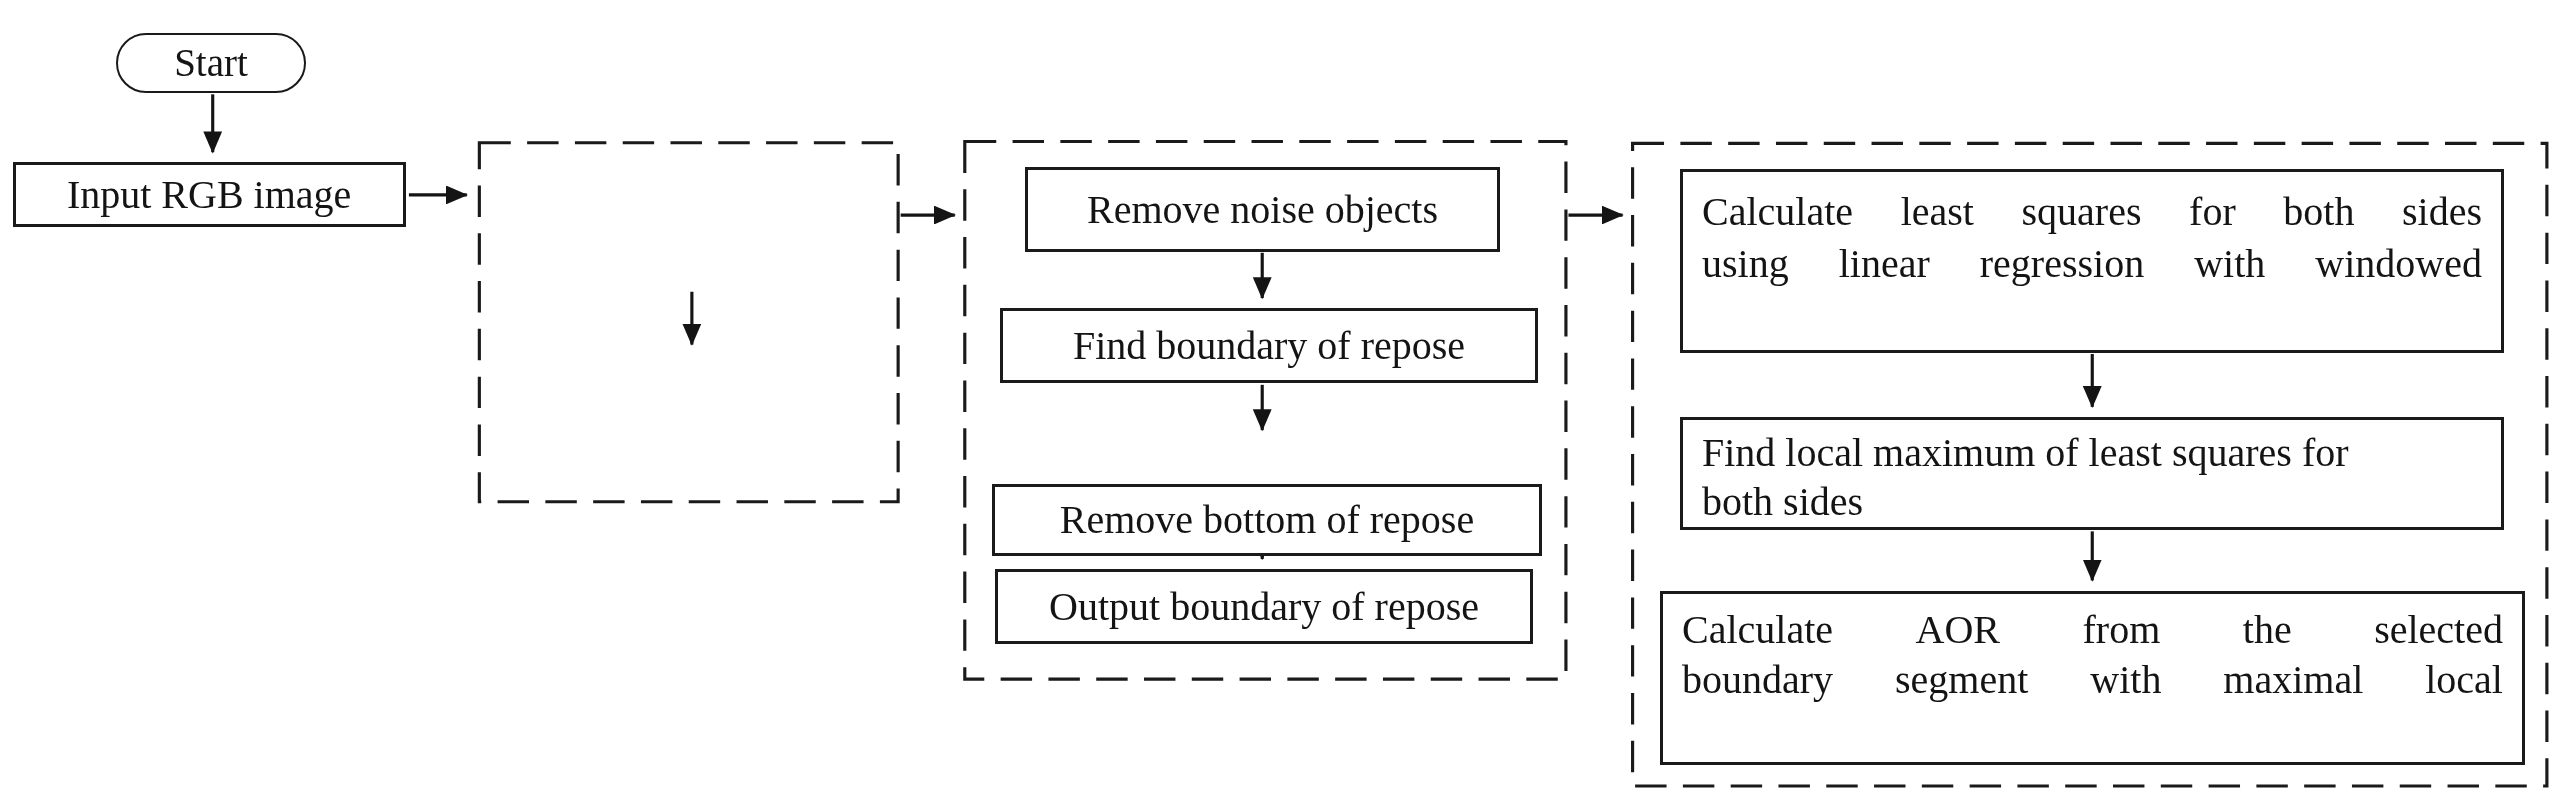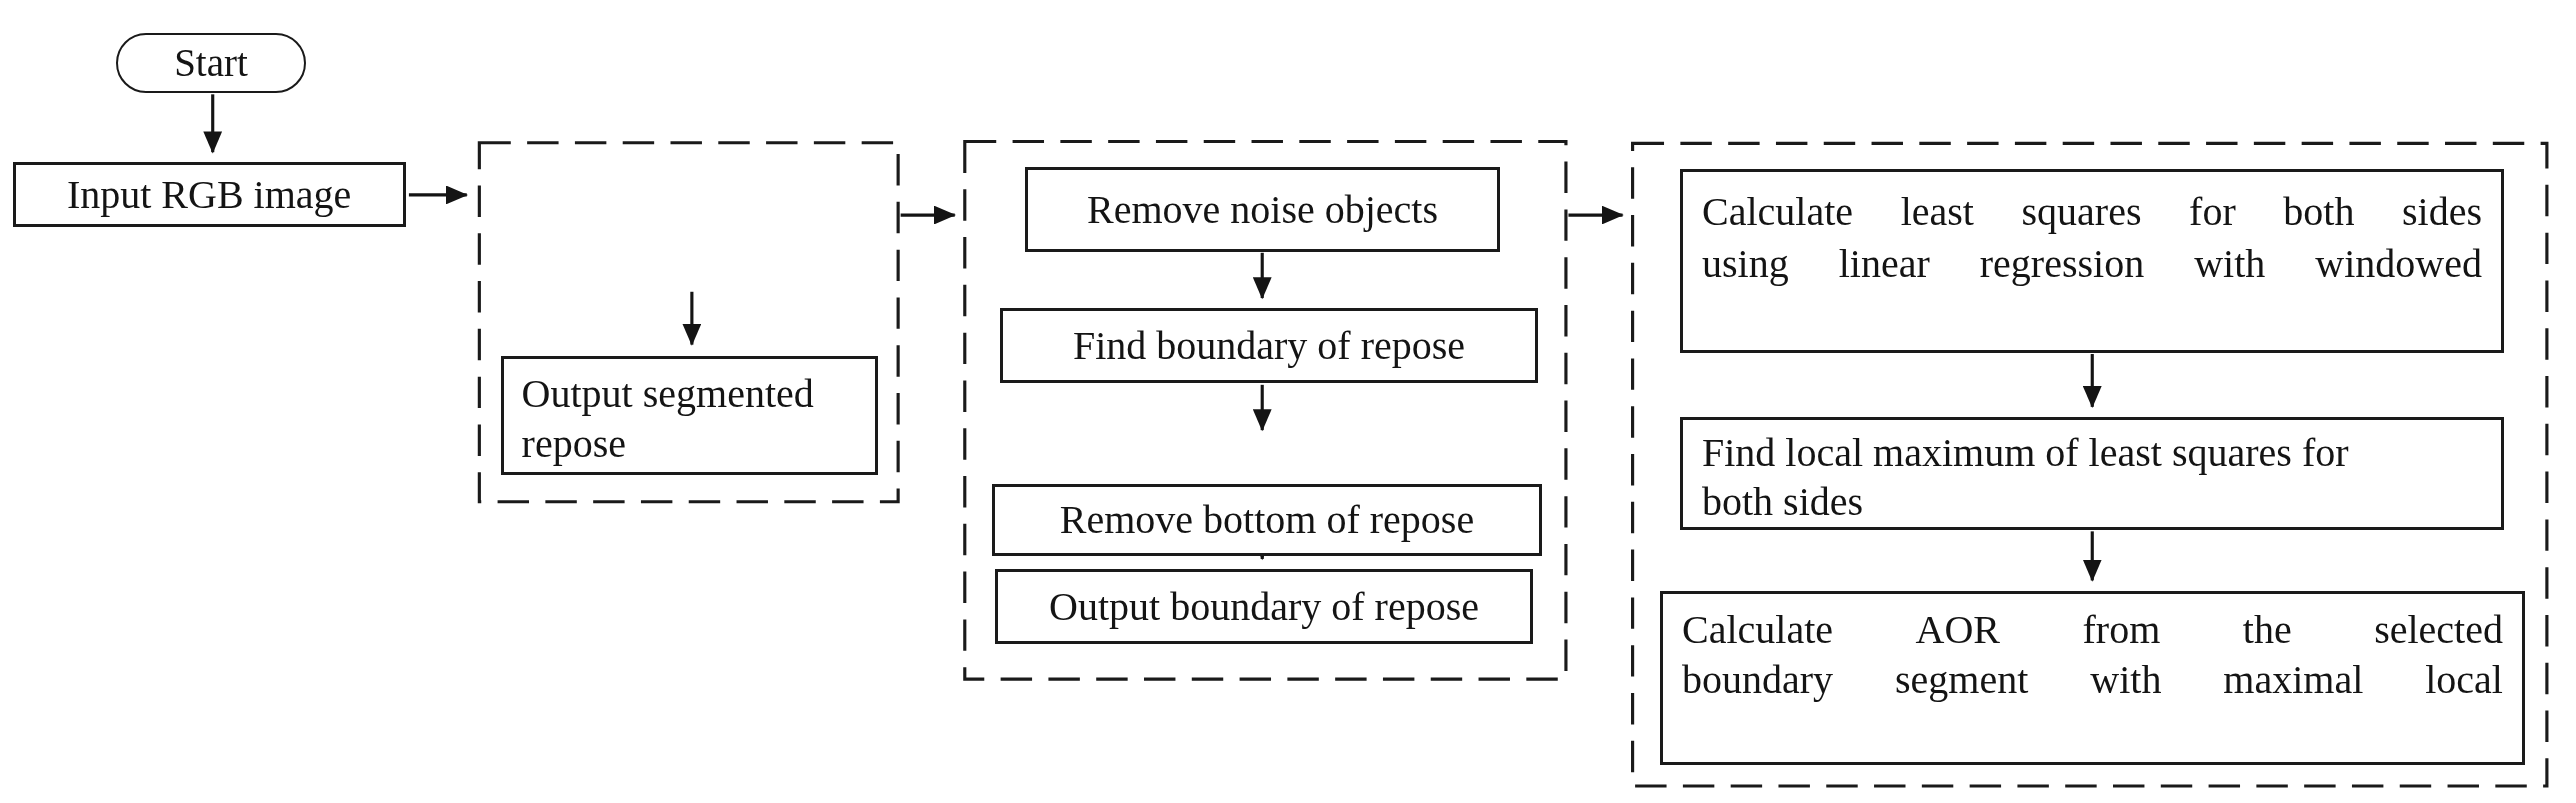--- a/index.html
+++ b/index.html
@@ -73,24 +73,20 @@
     <line x1="2007" y1="817" x2="2007" y2="889" stroke="#141414" stroke-width="5" marker-end="url(#ah)"></line>
     <line x1="2494" y1="342" x2="2580" y2="342" stroke="#141414" stroke-width="5" marker-end="url(#ah)"></line>
     <line x1="3327" y1="563" x2="3327" y2="647" stroke="#141414" stroke-width="5" marker-end="url(#ah)"></line>
     <line x1="3327" y1="845" x2="3327" y2="923" stroke="#141414" stroke-width="5" marker-end="url(#ah)"></line>
   </svg>
 
   <div id="input" class="node center-text">Input RGB image</div>
 
   <div id="start" class="node stadium">Start</div>
 
-  <div id="a2" class="node lines">
-      <div class="line">Output segmented</div>
-      <div class="line">repose</div>
-    </div>
 
   <div id="b1" class="node center-text">Remove noise objects</div>
   <div id="b2" class="node center-text">Find boundary of repose</div>
   <div id="b3" class="node center-text">Remove bottom of repose</div>
   <div id="b4" class="node center-text">Output boundary of repose</div>
 
   <div id="c1" class="node lines justify">
       <div class="line jline">
         <span>Calculate</span>
         <span>least</span>

